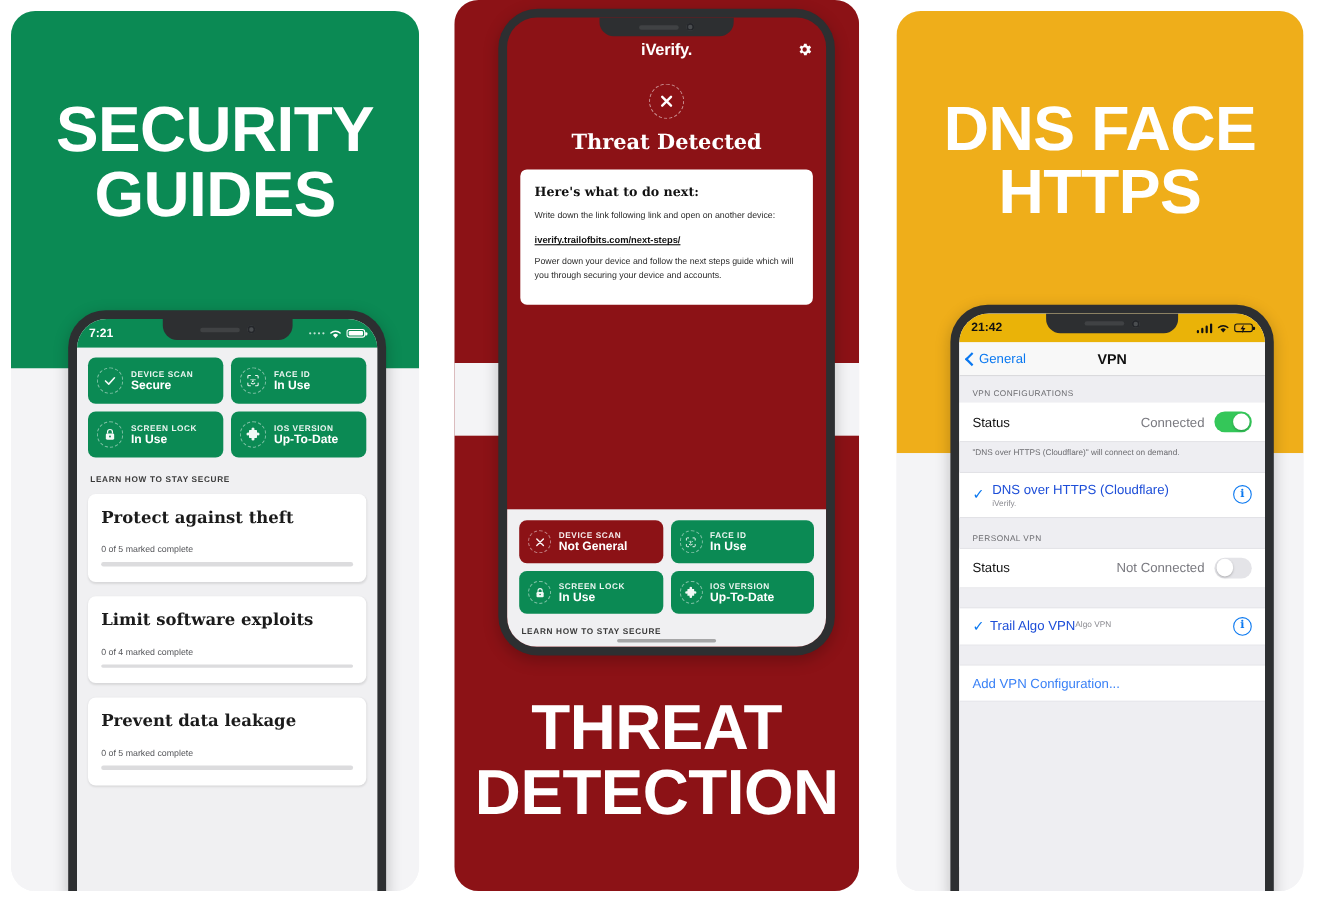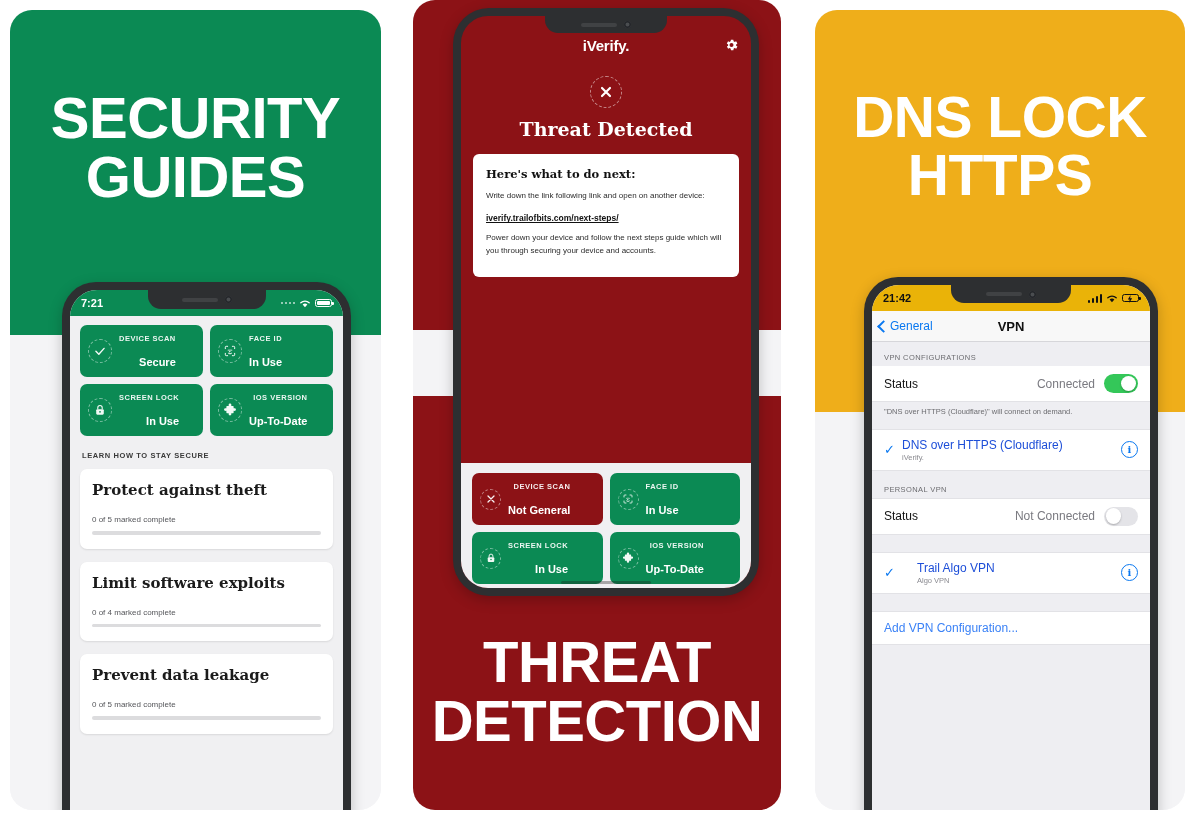--- a/index.html
+++ b/index.html
@@ -58,21 +58,21 @@
 
   
   .tilegrid{display:grid;grid-template-columns:1fr 1fr;gap:7px;}
   .tile{border-radius:7px;display:flex;align-items:center;gap:7px;
         padding:9px 8px;box-sizing:border-box;color:#fff;}
   .tile.green{background:#0b8a54;}
   .tile.red{background:#8C1216;}
   .tile-ico{flex:0 0 auto;border-radius:50%;display:flex;align-items:center;
             justify-content:center;box-sizing:border-box;
             border:1.2px dashed rgba(255,255,255,.45);}
-  .tile-txt{display:flex;flex-direction:column;gap:13px;min-width:0;align-items:flex-end;}
+  .tile-txt{display:flex;flex-direction:column;gap:0;min-width:0;}
   .tile-label{font-size:7.5px;font-weight:bold;letter-spacing:.5px;
               color:rgba(255,255,255,.92);white-space:nowrap;}
   .tile-val{font-size:11px;font-weight:bold;white-space:nowrap;}
 
   .section-label{font-size:7.5px;font-weight:bold;letter-spacing:.6px;color:#3a3a3a;}
 
   .guide-card{background:#fff;border-radius:7px;padding:12px 12px 14px;
               box-shadow:0 1px 2px rgba(0,0,0,.10);}
   .guide-title{font-size:15px;font-weight:bold;color:#1b1b1b;
                font-family:"DejaVu Serif",serif;}
@@ -347,21 +347,21 @@
         </div>
       </div>
     </div>
   </div>
 
   <div class="panel" id="panel-3">
     <div class="panel-top" id="p3-top" style="height: 402px; background: rgb(239, 174, 26);"></div>
     <div class="panel-bottom" style="top:402px;height:398px;"></div>
 
     <div class="hero" id="hero-3">
-      <span class="l">DNS LOCK</span>
+      <span class="l">DNS FACE</span>
       <span class="l">HTTPS</span>
     </div>
 
     <div class="phone" id="phone-3" style="left:49px;top:267px;width:278px;height:551px;">
       <div class="phone-screen">
         <div class="notch" style="width:120px;height:18px;">
           <span class="speaker"></span>
           <span class="camera"></span>
         </div>
         <div class="statusbar" style="background:#eab308;color:#111;">
@@ -427,21 +427,21 @@
                 <span class="toggle off">
                     <i></i>
                   </span>
               </span>
             </div>
 
             <div class="spacer"></div>
 
             <div class="ios-row" style="border-top:.7px solid #e2e2e6;">
               <span class="check">✓</span>
-              <span style="display:flex;flex-direction:column;margin-left:20px;">
+              <span style="display:flex;margin-left:3px;">
                 <span class="cfg-name">Trail Algo VPN</span>
                 <span class="cfg-sub">Algo VPN</span>
               </span>
               <span class="ios-row-right">
                 <span class="info-i">i</span>
               </span>
             </div>
 
             <div class="spacer"></div>
 

